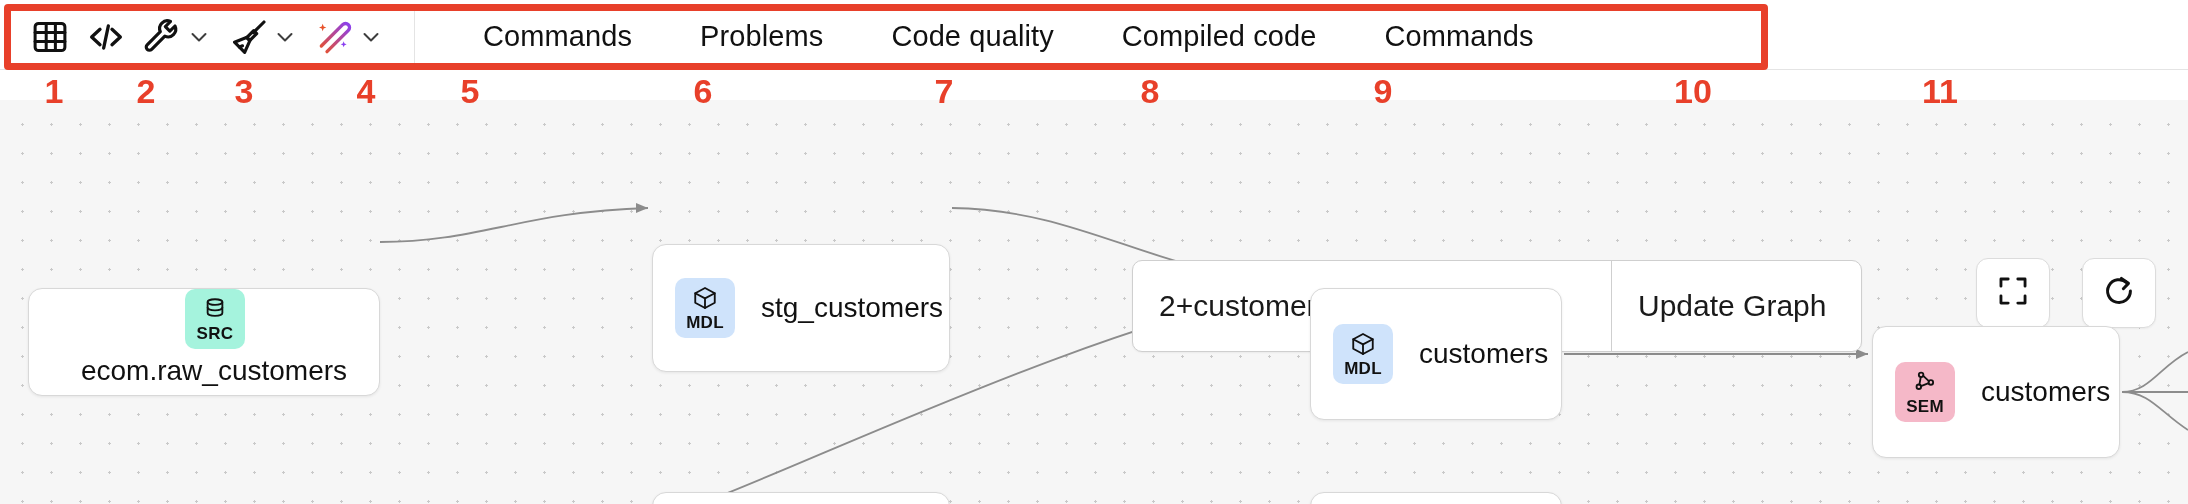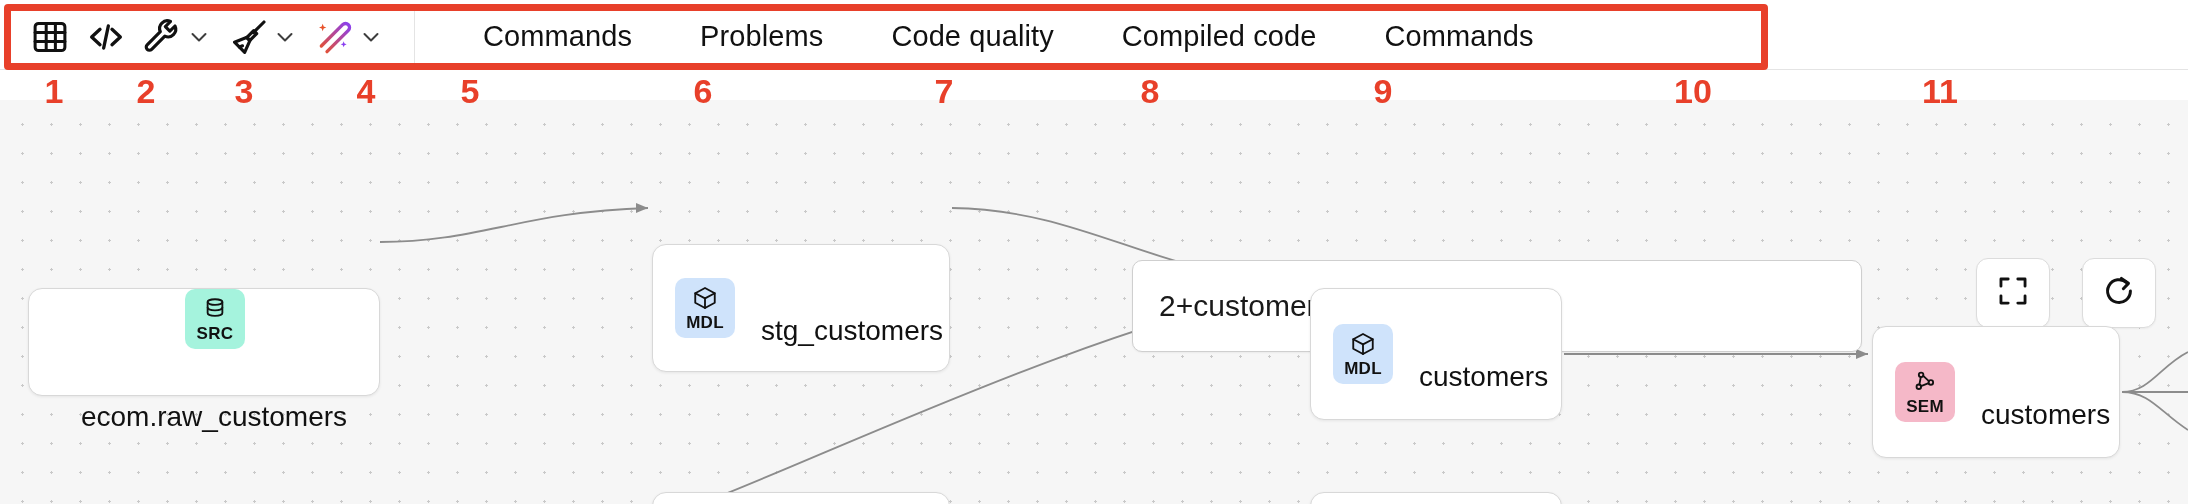--- a/index.html
+++ b/index.html
@@ -206,21 +206,20 @@
     color: #111;
     line-height: 1;
     margin-top: 3px;
     letter-spacing: 0.3px;
   }
   .node-label {
     font-size: 28px;
     color: #111111;
     margin-left: 20px;
     white-space: nowrap;
-    margin-top: 46px;
   }
 </style>
 </head>
 <body>
 
 <div class="screen">
 
   <div class="toolbar-wrap">
     <div class="toolbar">
 
@@ -349,20 +348,21 @@
         <polygon points="648,108 636,103 636,113"></polygon>
         <polygon points="1306,183 1294,178 1294,188"></polygon>
         <polygon points="1868,254 1856,249 1856,259"></polygon>
       </g>
     </svg>
 
     <div class="query-bar" style="left:1132px; top:160px; width:730px; height:92px;">
       <div class="query-input-cell">
         <input class="query-input" type="text" value="2+customers+2" style="">
       </div>
+      <div class="update-btn">Update Graph</div>
     </div>
 
     <div class="sq-btn" style="left:1976px; top:158px;">
       <span>
         <svg width="34" height="34" viewBox="0 0 24 24" fill="none" stroke="#111" stroke-width="2" stroke-linecap="round" stroke-linejoin="round">
           <polyline points="3.5,8.6 3.5,3.5 8.6,3.5"></polyline>
           <polyline points="15.4,3.5 20.5,3.5 20.5,8.6"></polyline>
           <polyline points="20.5,15.4 20.5,20.5 15.4,20.5"></polyline>
           <polyline points="8.6,20.5 3.5,20.5 3.5,15.4"></polyline>
         </svg>

